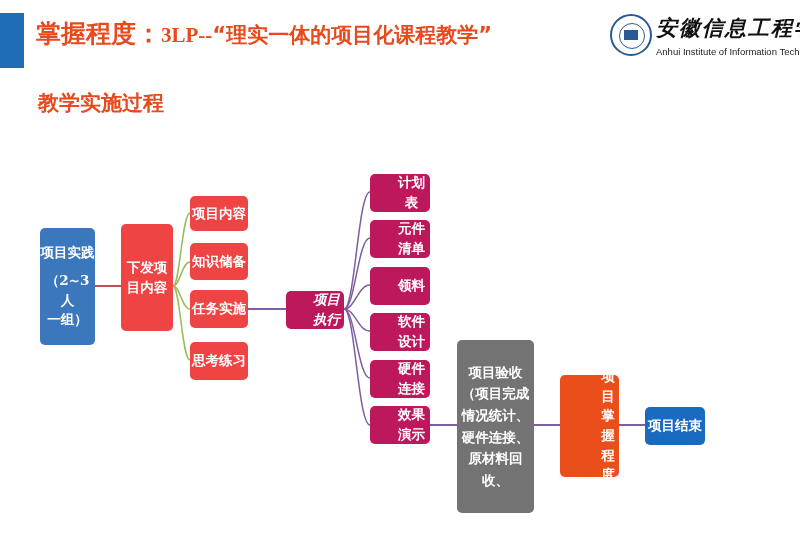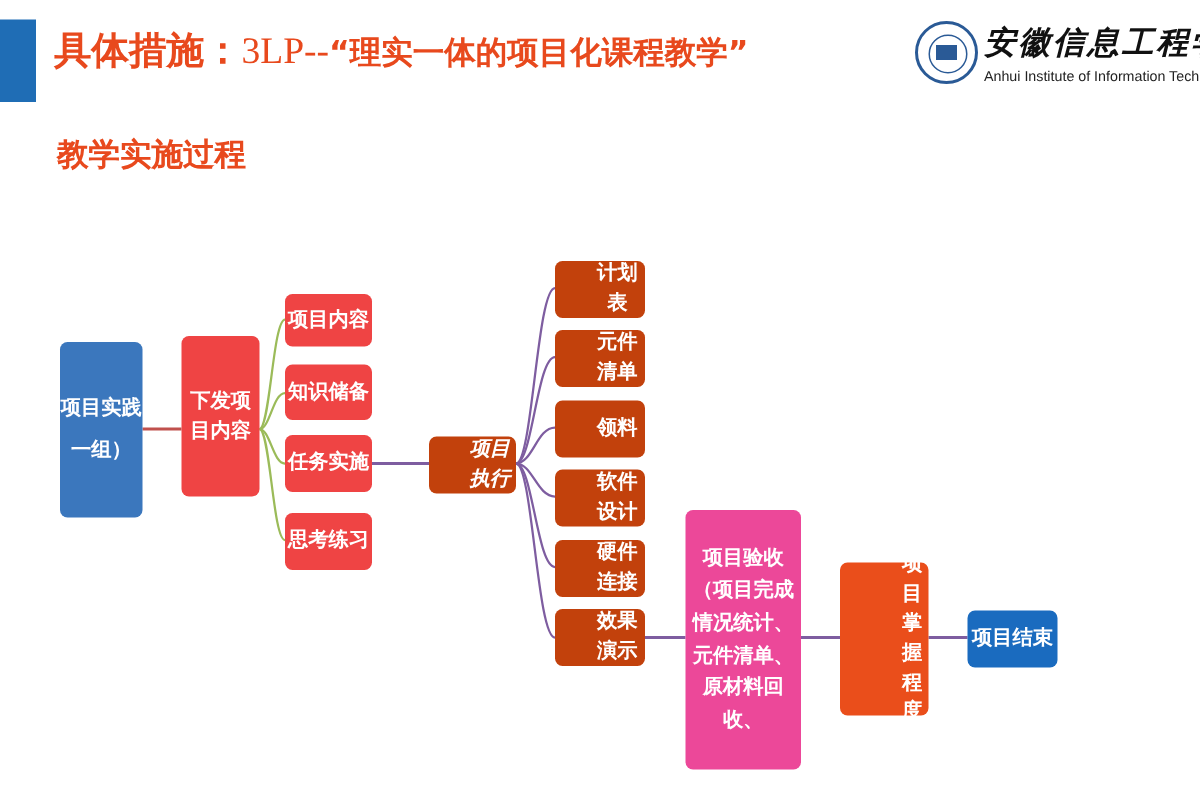--- a/index.html
+++ b/index.html
@@ -1,50 +1,50 @@
 <!DOCTYPE html>
 <html><head>
 <meta charset="utf-8">
 <style>
   html, body { margin:0; padding:0; }
   body { width:800px; height:533px; background:#ffffff; position:relative; overflow:hidden;
          font-family:"DejaVu Serif","Liberation Serif",serif; }
   .accent-bar { position:absolute; left:0; top:13px; width:24px; height:55px; background:#1f6db5; }
   .title { position:absolute; left:36px; top:17px; font-family:"DejaVu Sans","Liberation Sans",sans-serif;
            font-weight:bold; font-size:25px; color:#e8491d; letter-spacing:0px; white-space:nowrap; }
-  .title .mid { font-family:"Liberation Serif",serif; font-weight:normal; font-size:25px; }
+  .title .mid { font-family:"Liberation Serif",serif; font-weight:bold; font-size:21px; }
   .title .rest { font-size:21px;margin-top:37px; }
   .subtitle { position:absolute; left:38px; top:89px; font-family:"DejaVu Sans","Liberation Sans",sans-serif;
               font-weight:bold; font-size:21px; color:#e8491d; }
   .logo { position:absolute; left:610px; top:14px; width:185px; height:50px; }
   .logo-seal { position:absolute; left:0; top:0; width:42px; height:42px; border-radius:50%;
                border:2px solid #2a5a96; box-sizing:border-box; background:#fff; }
   .logo-seal .inner { position:absolute; left:7px; top:7px; width:24px; height:24px; border-radius:50%;
                       border:1px solid #2a5a96; }
   .logo-seal .bldg { position:absolute; left:12px; top:14px; width:14px; height:10px; background:#2a5a96; }
   .logo-cn { position:absolute; left:46px; top:0px; font-size:21px; font-style:italic; color:#111; letter-spacing:2px;
              font-family:"DejaVu Serif",serif; font-weight:bold; white-space:nowrap; }
   .logo-en { position:absolute; left:46px; top:32px; font-size:9.5px; color:#222; white-space:nowrap;
              font-family:"Liberation Sans",sans-serif; }
   .box { position:absolute; display:flex; align-items:center; justify-content:center; text-align:center;
          color:#fff; font-weight:bold; border-radius:5px; box-sizing:border-box; line-height:1.45;
          font-family:"DejaVu Serif","Liberation Serif",serif; font-size:13.5px; }
   .blue { background:#3b77bd; }
   .red { background:#ef4444; }
-  .purple { background:#c2410c;padding-left:23px; }
-  .green { background:#ec4899;justify-content:center; }
+  .purple { background:#be185d;padding-left:23px; }
+  .green { background:#737373;justify-content:center; }
   .orange { background:#ea4e1b; }
   .darkblue { background:#1a6bbf; }
   svg.lines { position:absolute; left:0; top:0; }
 </style>
 </head>
 <body>
 
 <div class="accent-bar"></div>
-<div class="title"><span>具体措施：</span><span class="mid">3LP--</span><span class="rest">“理实一体的项目化课程教学”</span></div>
+<div class="title"><span>掌握程度：</span><span class="mid">3LP--</span><span class="rest">“理实一体的项目化课程教学”</span></div>
 <div class="subtitle">教学实施过程</div>
 
 <div class="logo">
   <div class="logo-seal">
       <div class="inner"></div>
       <div class="bldg"></div>
     </div>
   <div class="logo-cn">安徽信息工程学院</div>
   <div class="logo-en">Anhui Institute of Information Technology</div>
 </div>
@@ -71,20 +71,21 @@
     <path d="M344 309 C355 309,358 425,370 425"></path>
   </g>
   <line x1="430" y1="425" x2="457" y2="425" stroke="#7e5da0" stroke-width="2"></line>
   <line x1="534" y1="425" x2="560" y2="425" stroke="#7e5da0" stroke-width="2"></line>
   <line x1="619" y1="425" x2="645" y2="425" stroke="#7e5da0" stroke-width="2"></line>
 </svg>
 
 <div class="box blue" style="left:40px;top:228px;width:55px;height:117px;flex-direction:column;">
   <div>项目实践</div>
   <div style="height:8px"></div>
+  <div>（2~3人</div>
   <div>一组）</div>
 </div>
 
 <div class="box red" style="left:121px;top:224px;width:52px;height:107px;flex-direction:column;">
   <div>下发项</div>
   <div>目内容</div>
 </div>
 
 <div class="box red" style="left:190px;top:196px;width:58px;height:35px;">项目内容</div>
 <div class="box red" style="left:190px;top:243px;width:58px;height:37px;">知识储备</div>
@@ -97,21 +98,21 @@
 <div class="box purple" style="left:370px;top:220px;width:60px;height:38px;">元件清单</div>
 <div class="box purple" style="left:370px;top:267px;width:60px;height:38px;">领料</div>
 <div class="box purple" style="left:370px;top:313px;width:60px;height:38px;">软件设计</div>
 <div class="box purple" style="left:370px;top:360px;width:60px;height:38px;">硬件连接</div>
 <div class="box purple" style="left:370px;top:406px;width:60px;height:38px;">效果演示</div>
 
 <div class="box green" style="left:457px;top:340px;width:77px;height:173px;flex-direction:column;line-height:1.6;">
   <div>项目验收</div>
   <div>（项目完成</div>
   <div>情况统计、</div>
-  <div>元件清单、</div>
+  <div>硬件连接、</div>
   <div>原材料回收、</div>
 </div>
 
 <div class="box orange" style="left:560px;top:375px;width:59px;height:102px;flex-direction:column;padding-left:37px;">
   <div>个人项目</div>
   <div>掌握程度</div>
   <div>考核</div>
 </div>
 
 <div class="box darkblue" style="left:645px;top:407px;width:60px;height:38px;">项目结束</div>

